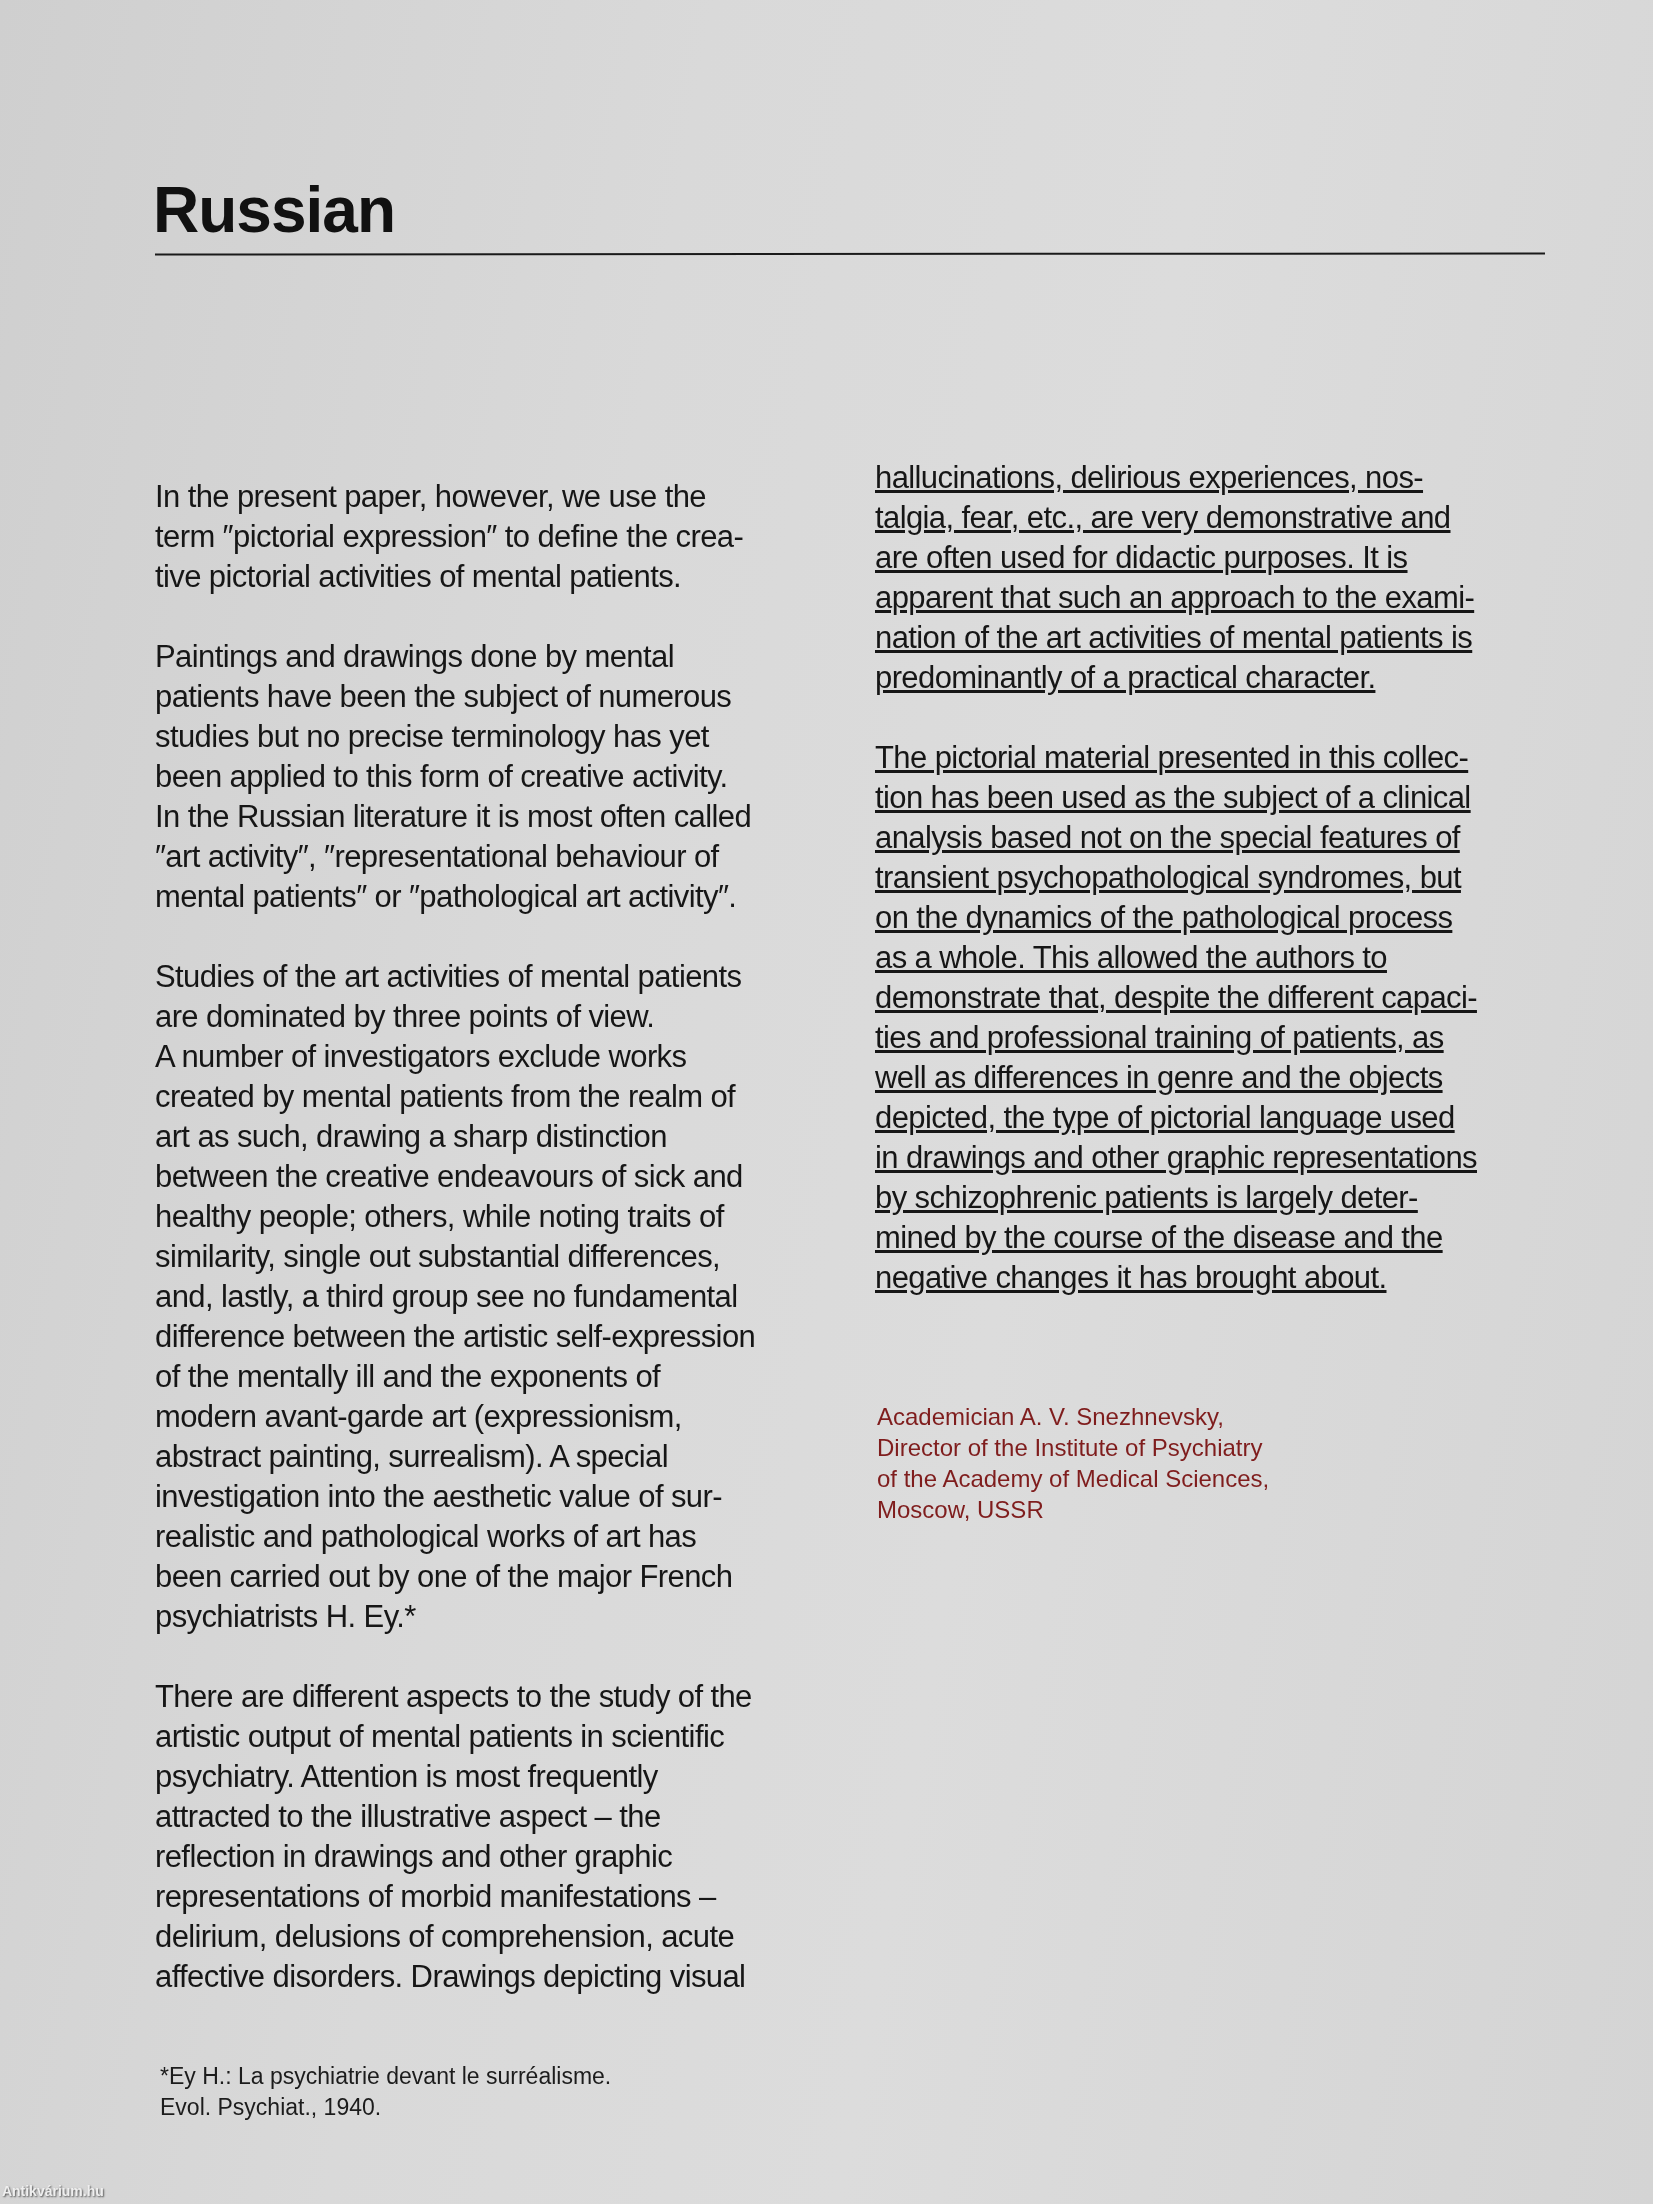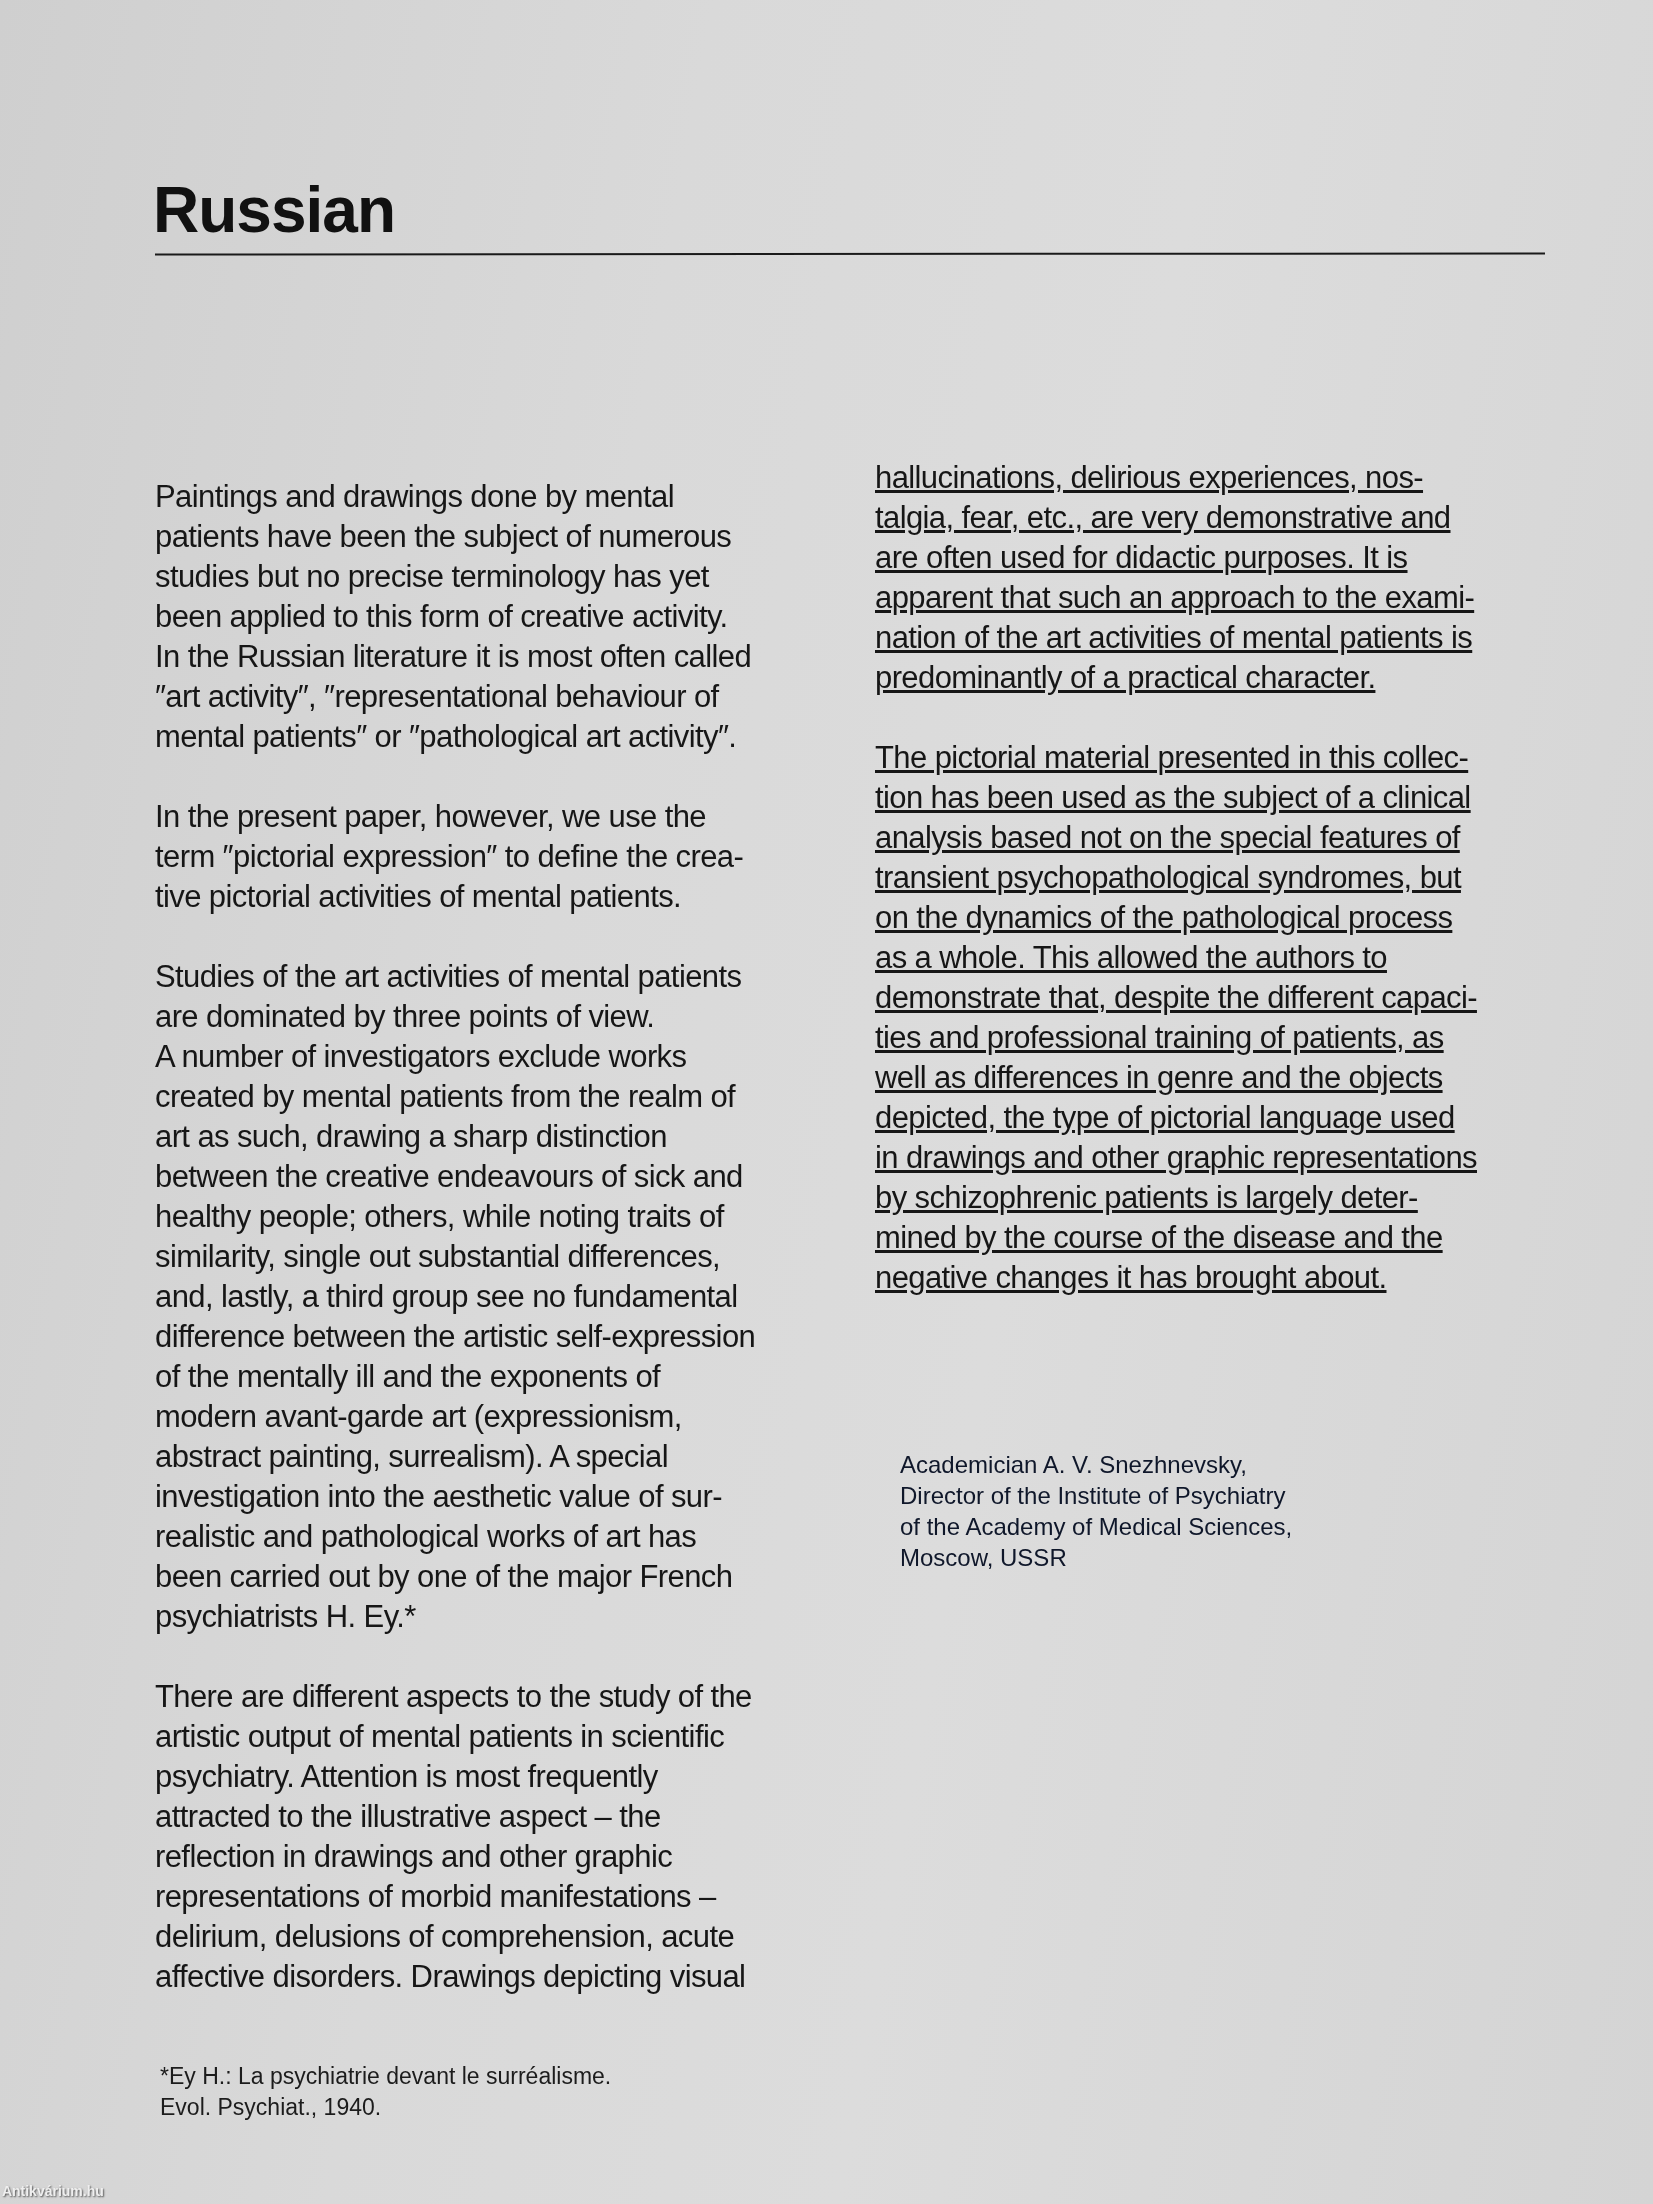--- a/index.html
+++ b/index.html
@@ -52,27 +52,26 @@
       width: 699px;
       text-decoration: underline;
     }
     .para {
       margin: 0 0 40px 0;
       white-space: pre-line;
     }
     .para-last { margin-bottom: 0; }
     .signature {
       position: absolute;
-      left: 900px;
+      left: 877px;
       top: 1401px;
       font-size: 24px;
       line-height: 31px;
       white-space: pre-line;
-      color: #0f172a;
-      margin-top: 48px;
+      color: #7f1d1d;
     }
     .footnote {
       position: absolute;
       left: 160px;
       top: 2061px;
       font-size: 23px;
       line-height: 31px;
       white-space: pre-line;
       color: #1c1c1c;
     }
@@ -87,30 +86,30 @@
       opacity: 0.9;
     }
   </style>
 </head>
 <body>
 
 <h1 class="title">Russian</h1>
 <div class="rule"></div>
 
 <div class="col col-left">
+  <p class="para">In the present paper, however, we use the
+term ″pictorial expression″ to define the crea-
+tive pictorial activities of mental patients.</p>
   <p class="para">Paintings and drawings done by mental
 patients have been the subject of numerous
 studies but no precise terminology has yet
 been applied to this form of creative activity.
 In the Russian literature it is most often called
 ″art activity″, ″representational behaviour of
 mental patients″ or ″pathological art activity″.</p>
-  <p class="para">In the present paper, however, we use the
-term ″pictorial expression″ to define the crea-
-tive pictorial activities of mental patients.</p>
   <p class="para">Studies of the art activities of mental patients
 are dominated by three points of view.
 A number of investigators exclude works
 created by mental patients from the realm of
 art as such, drawing a sharp distinction
 between the creative endeavours of sick and
 healthy people; others, while noting traits of
 similarity, single out substantial differences,
 and, lastly, a third group see no fundamental
 difference between the artistic self-expression

